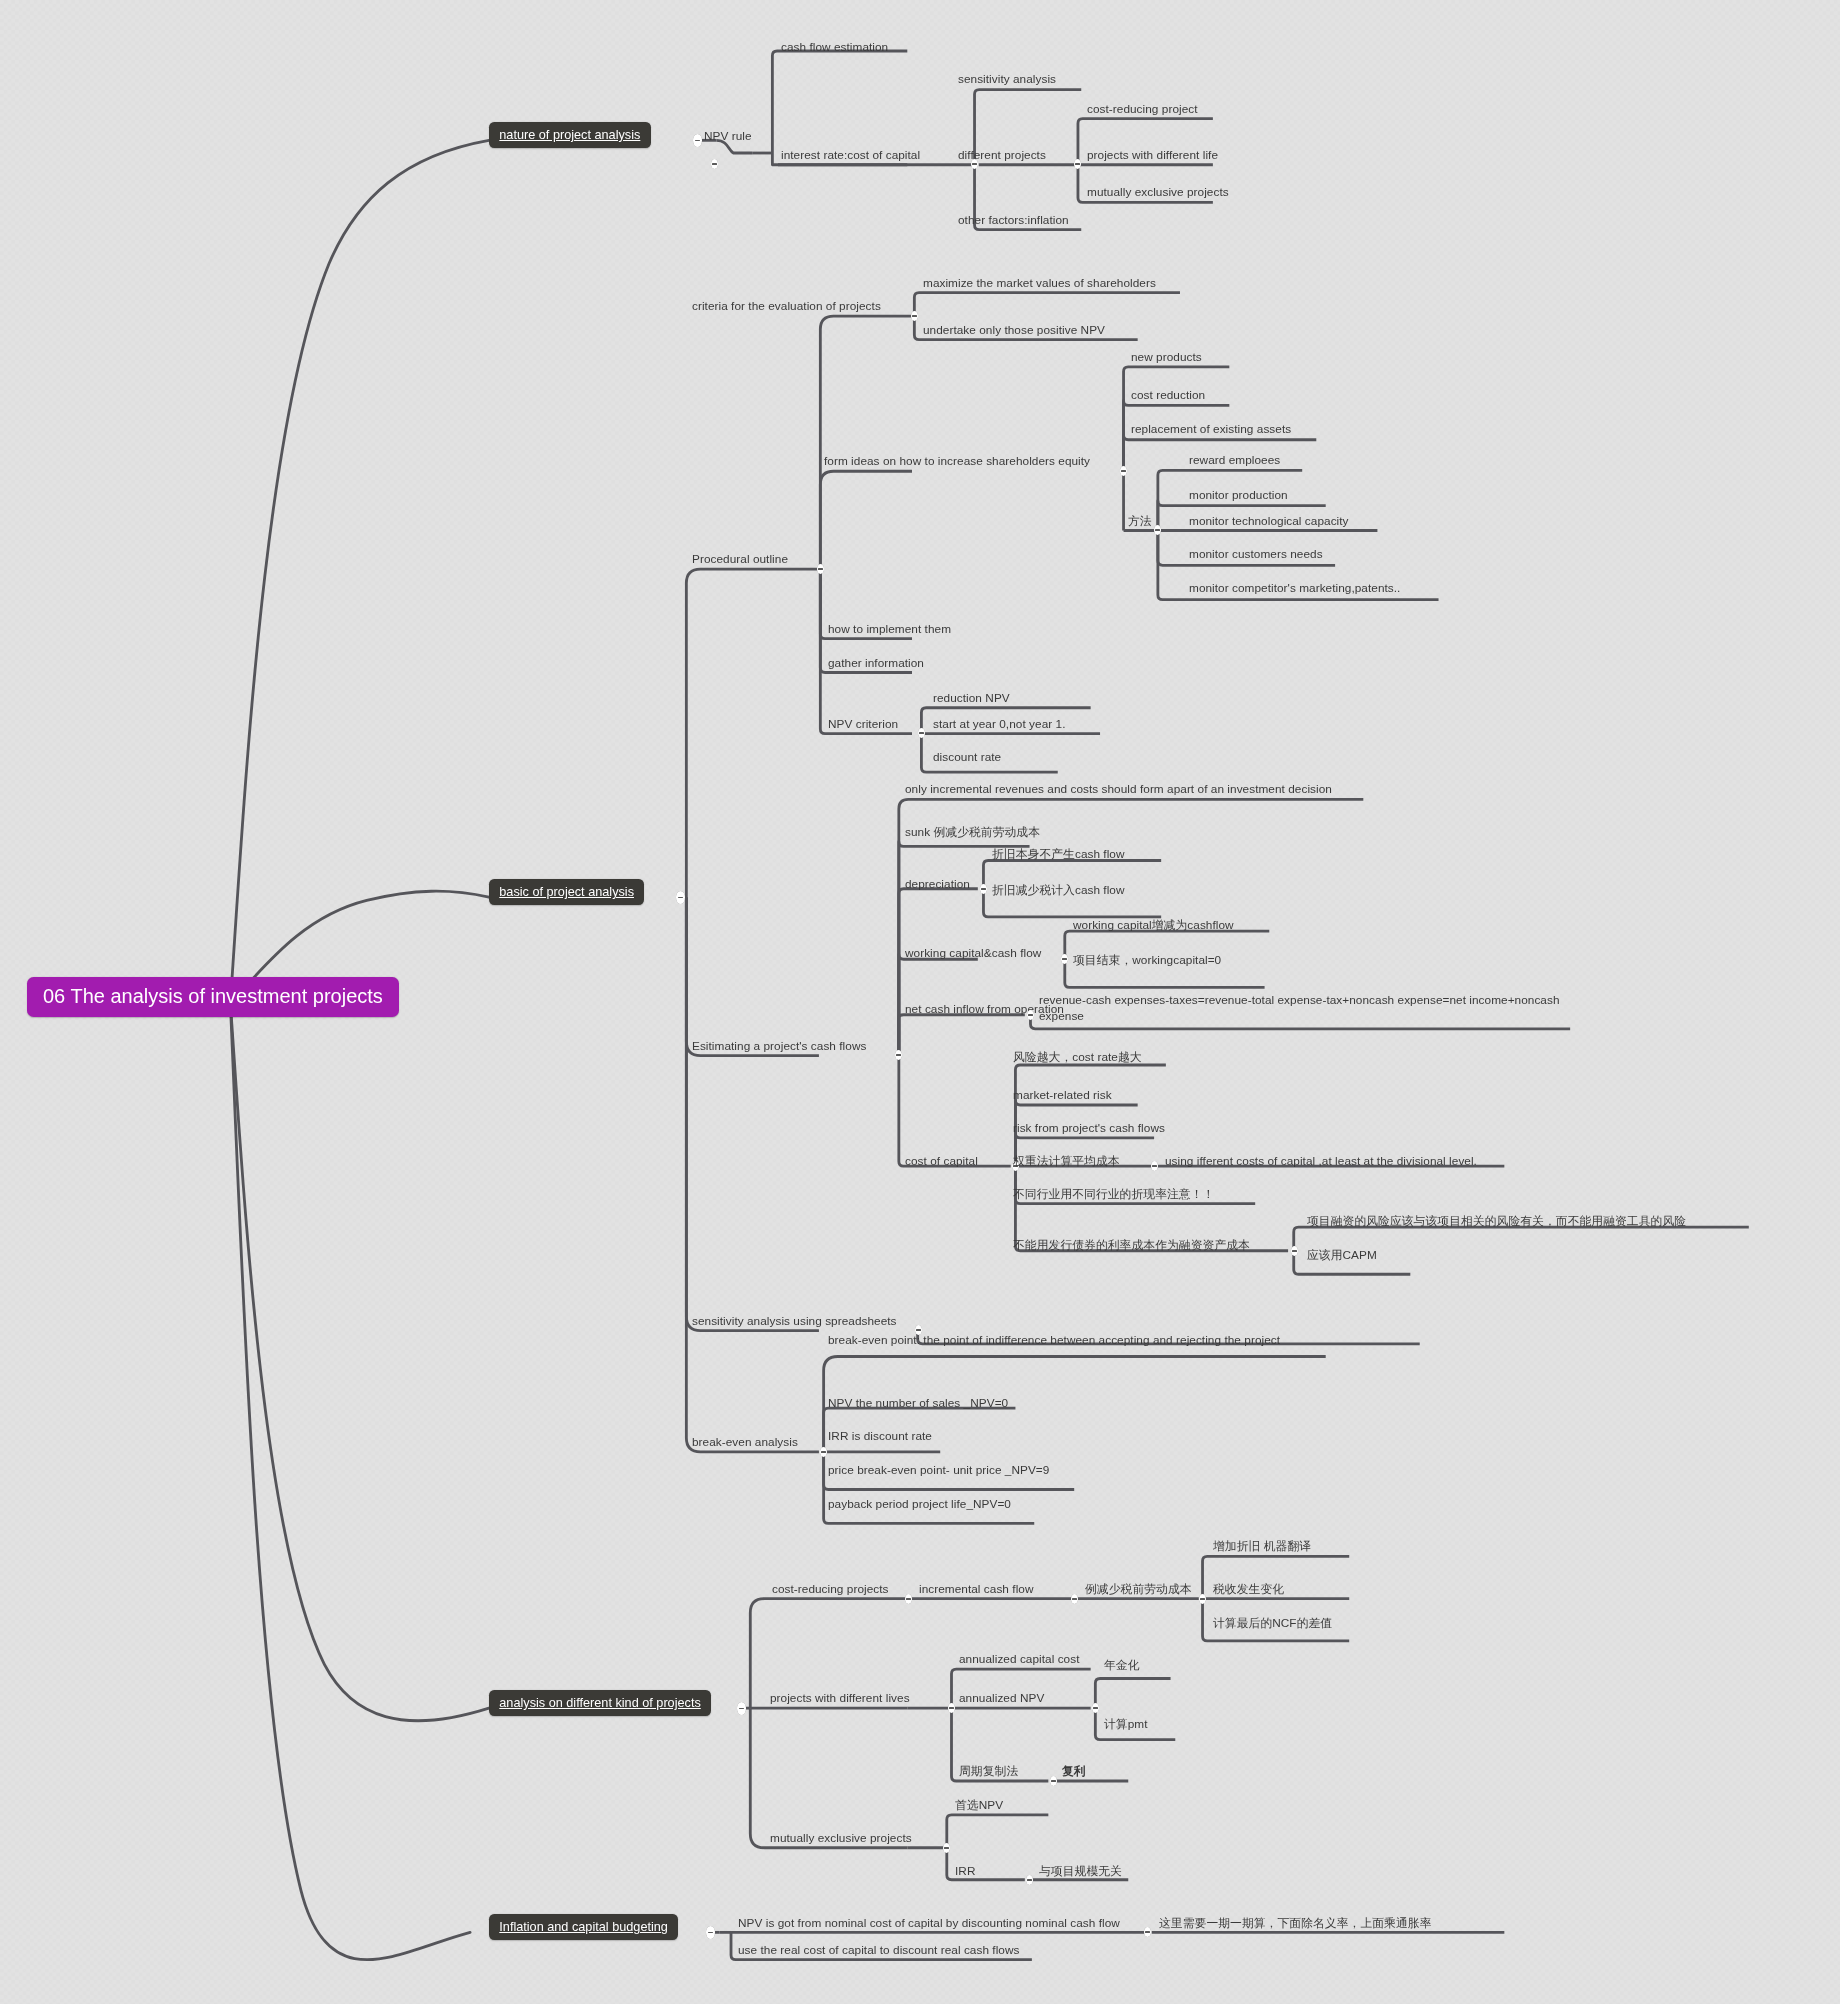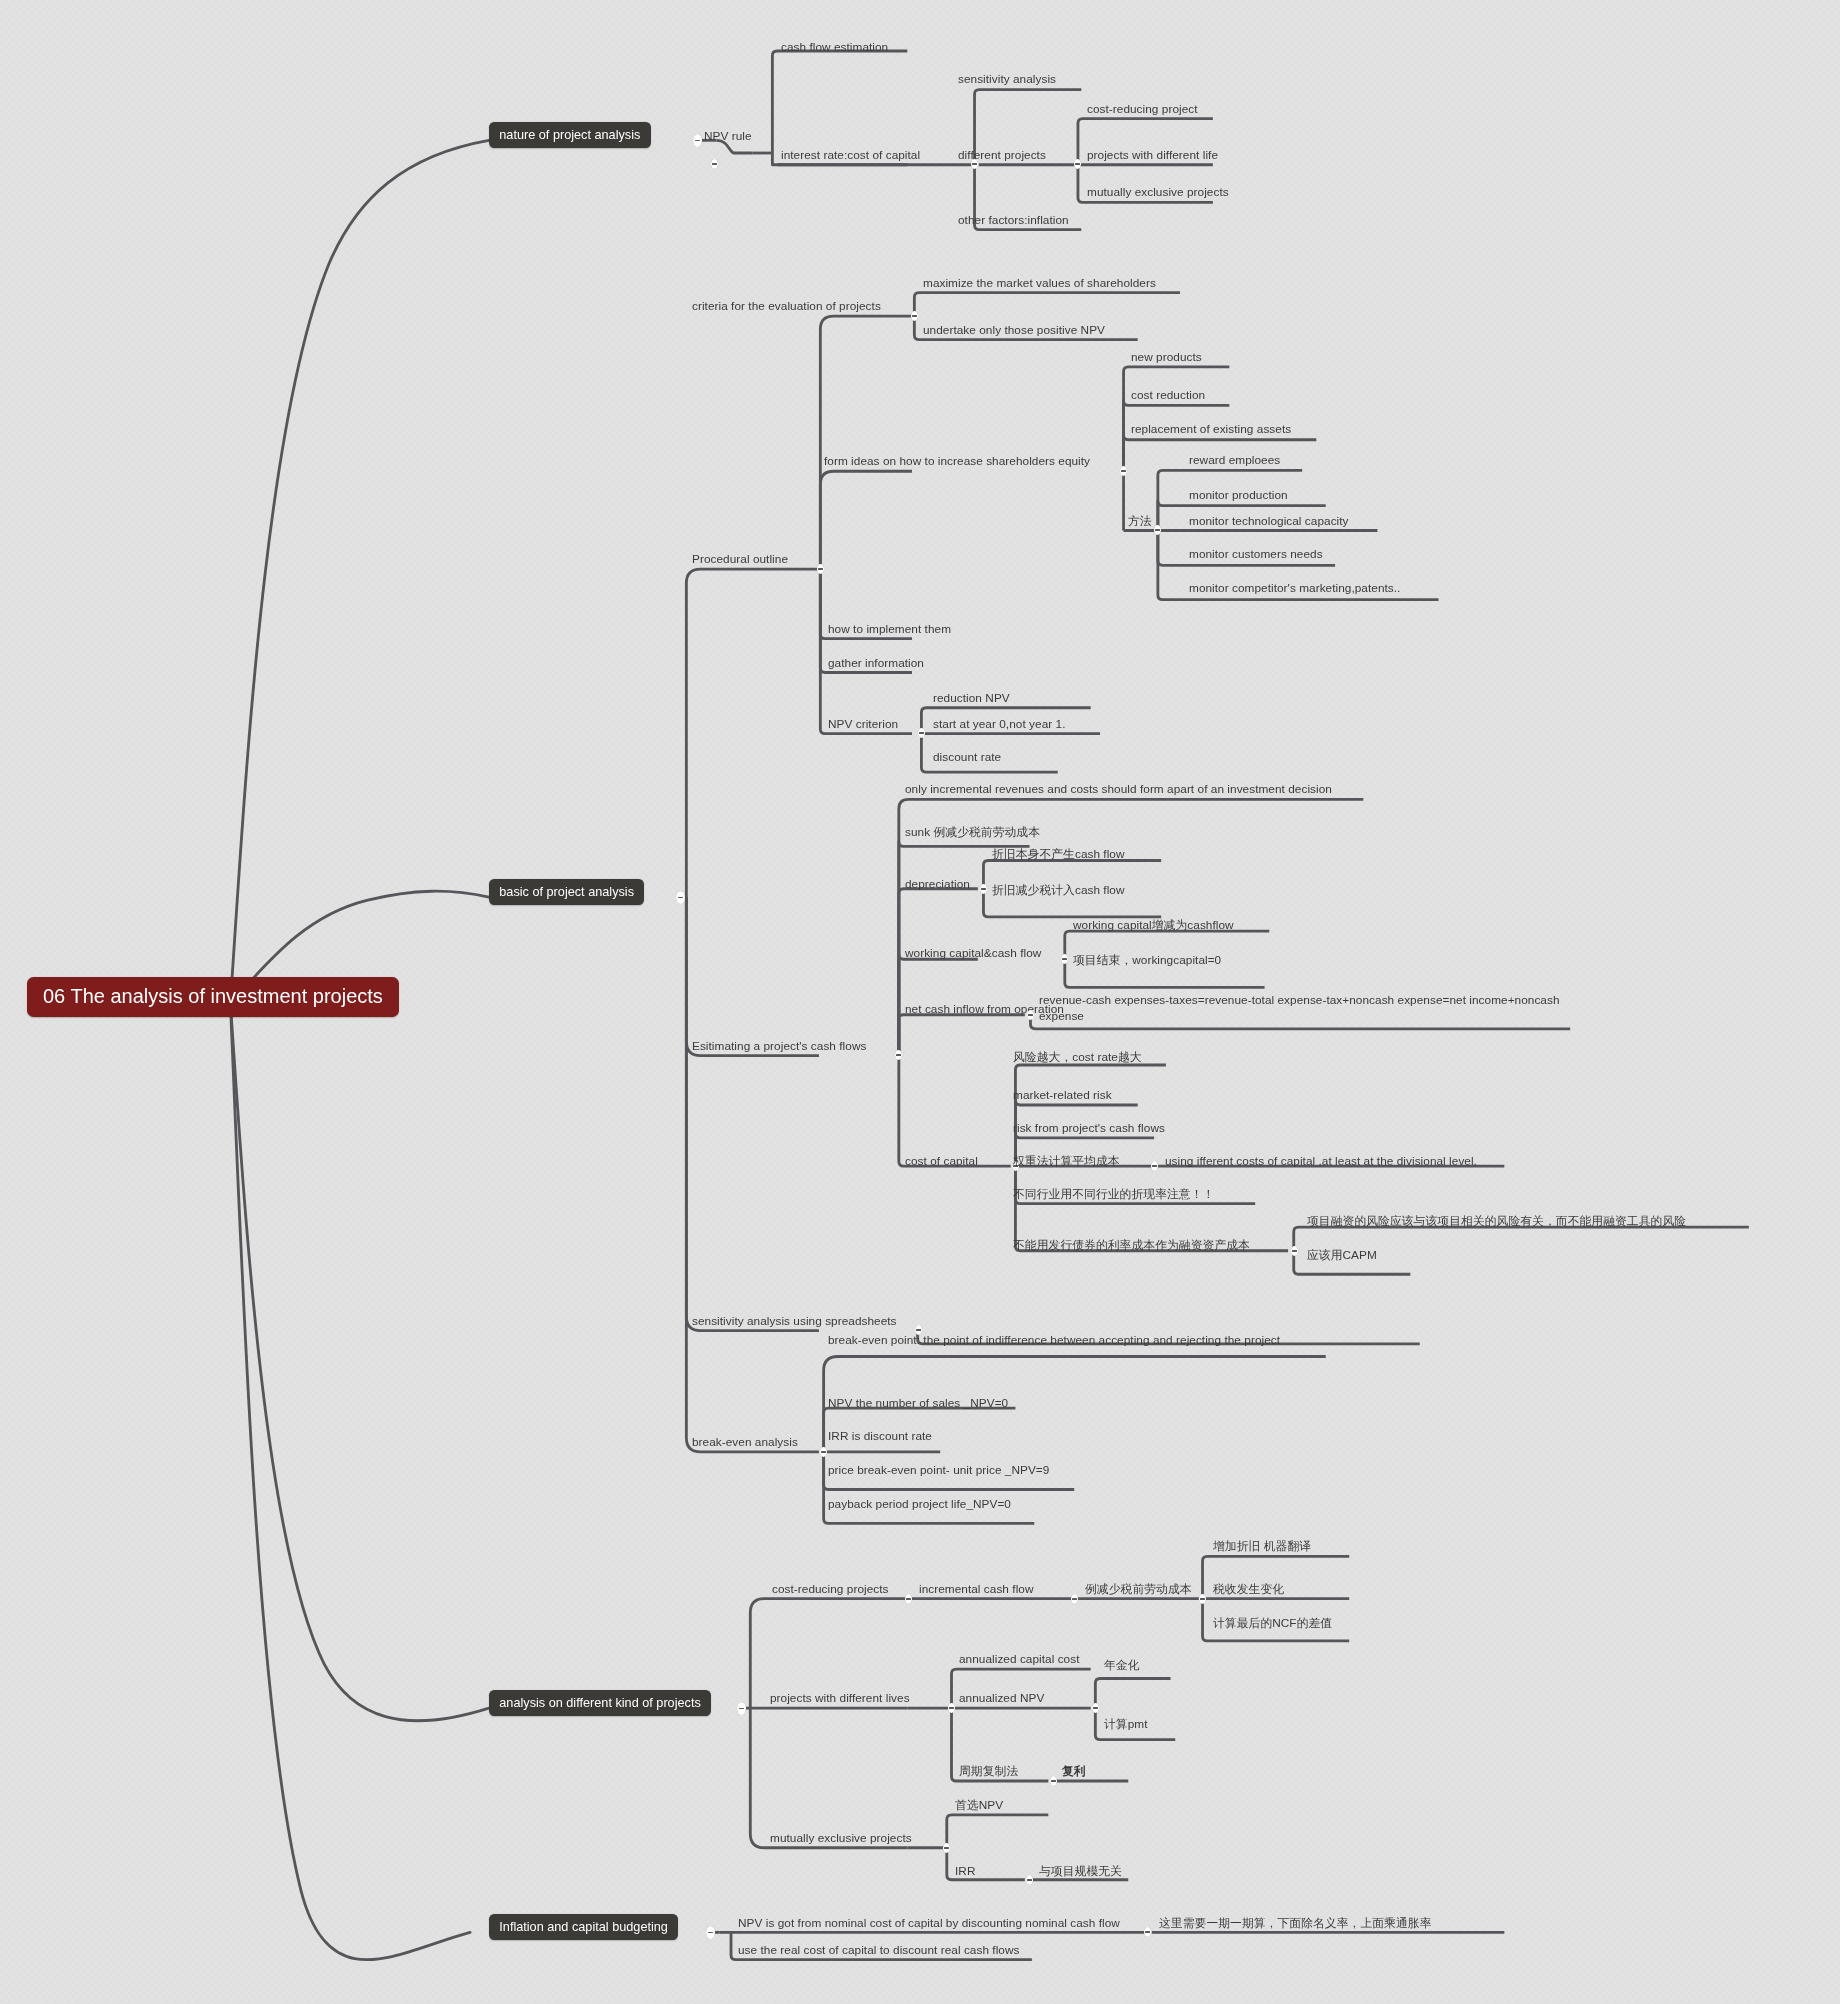--- a/index.html
+++ b/index.html
@@ -25,40 +25,41 @@
     font-size:11.8px;
     line-height:16px;
     white-space:pre;
     letter-spacing:0.05px;
   }
   .topic.wrap{white-space:normal;}
 
   
   .root{
     position:absolute;
-    background:#7f1d1d;
+    background:#a21caf;
     color:#ffffff;
     border-radius:6.6px;
     font-size:20px;
     line-height:21.6px;
     padding:9.4px 16px;
     white-space:nowrap;
     box-shadow:0 0.9px 1.4px rgba(0,0,0,.22);
   }
   
   .main{
     position:absolute;
     background:#3b3a36;
     color:#ffffff;
     border-radius:5.2px;
     font-size:12.7px;
     line-height:14px;
     padding:6.1px 10.3px;
     white-space:nowrap;
     box-shadow:0 0.9px 1.4px rgba(0,0,0,.20);
+    text-decoration:underline;
   }
   
   .handle{
     position:absolute;
     width:9px;height:12.7px;
     background:#ffffff;
     border-radius:50%;
     box-shadow:0 0 0.5px rgba(0,0,0,.45);
   }
   .handle:after{

